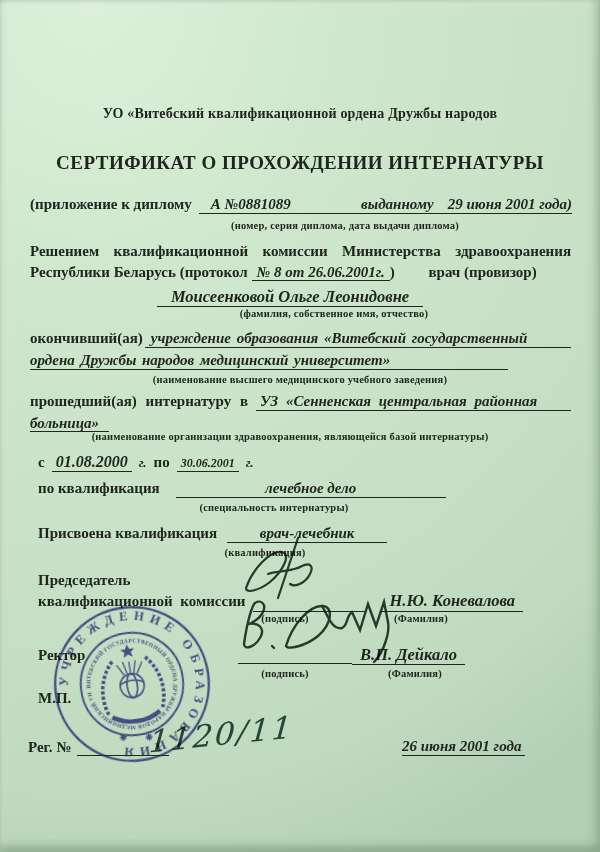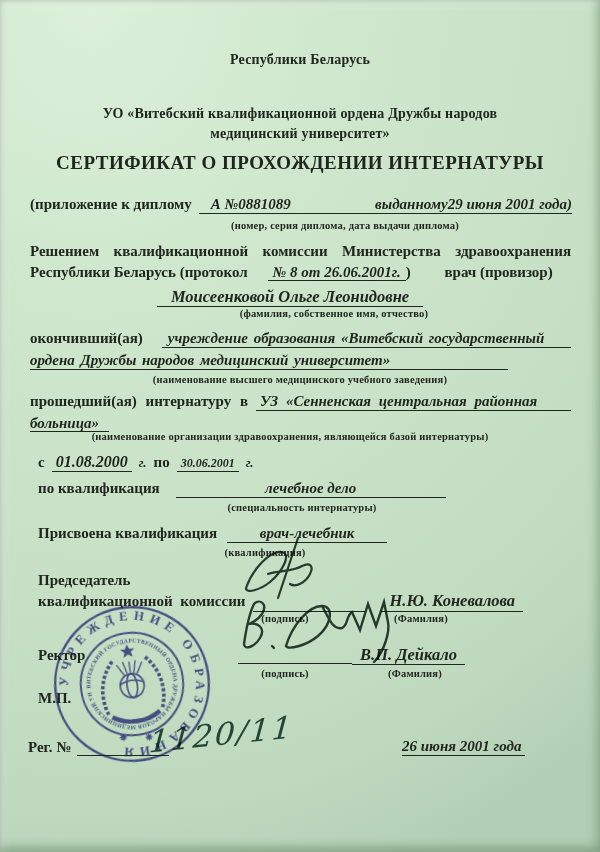--- a/index.html
+++ b/index.html
@@ -30,56 +30,54 @@
     font-size:31px;color:#2e5147;letter-spacing:2px;
     transform:skewX(-10deg) rotate(-6deg);mix-blend-mode:multiply;
   }
 </style>
 </head>
 <body>
 
 <div class="page">
 
   <div class="abs ctr hdr" style="left:0;top:50px;width:100%;">
-    <div>Республики Беларусь</div>
   </div>
   <div class="abs ctr hdr" style="left:0;top:104px;width:100%;">
     <div>УО «Витебский квалификационной ордена Дружбы народов</div>
-    <div>медицинский университет»</div>
   </div>
 
   <div class="abs ctr title" style="left:0;top:152px;width:100%;">СЕРТИФИКАТ О ПРОХОЖДЕНИИ ИНТЕРНАТУРЫ</div>
 
   <div class="abs flex" style="left:30px;top:196px;width:542px;">
     <span>(приложение к диплому</span>
     <span class="fill flex" style="flex:1;margin-left:7px;justify-content:space-between;">
       <span style="padding-left:12px;">А №0881089</span>
-      <span class="flex" style="gap:0;">
+      <span class="flex" style="gap:14px;">
         <span>выданному</span>
         <span>29 июня 2001 года)</span>
       </span>
     </span>
   </div>
   <div class="abs ctr cap" style="left:160px;top:220px;width:370px;">(номер, серия диплома, дата выдачи диплома)</div>
 
   <div class="abs just" style="left:30px;top:243px;width:541px;">Решением квалификационной комиссии Министерства здравоохранения</div>
   <div class="abs" style="left:30px;top:264px;width:541px;">
     <span>Республики Беларусь (протокол</span>
-    <span class="fill" style="padding:0 5px;margin-left:16px;">№ 8 от  26.06.2001г.</span><span>)</span>
+    <span class="fill" style="padding:0 5px;margin-left:0;">№ 8 от  26.06.2001г.</span><span>)</span>
     <span style="margin-left:30px;text-align:center;">врач (провизор)</span>
   </div>
 
   <div class="abs ctr" style="left:0;top:287px;width:580px;">
     <span class="fill nm" style="padding:0 14px;">Моисеенковой Ольге Леонидовне</span>
   </div>
   <div class="abs ctr cap" style="left:0;top:308px;width:580px;padding-left:44px;">(фамилия, собственное имя, отчество)</div>
 
   <div class="abs flex" style="left:30px;top:330px;width:541px;">
     <span>окончивший(ая)</span>
-    <span class="fill" style="flex:1;margin-left:19px;padding-left:6px;word-spacing:2px;font-family:Liberation Serif, serif;">учреждение образования «Витебский государственный</span>
+    <span class="fill" style="flex:1;margin-left:2px;padding-left:6px;word-spacing:2px;font-family:Liberation Serif, serif;">учреждение образования «Витебский государственный</span>
   </div>
   <div class="abs" style="left:30px;top:352px;">
     <span class="fill" style="display:inline-block;width:478px;word-spacing:2px;">ордена Дружбы народов медицинский университет»</span>
   </div>
   <div class="abs ctr cap" style="left:60px;top:374px;width:480px;">(наименование высшего медицинского учебного заведения)</div>
 
   <div class="abs flex" style="left:30px;top:393px;width:541px;">
     <span style="word-spacing:5px;">прошедший(ая)  интернатуру  в</span>
     <span class="fill" style="flex:1;margin-left:8px;padding-left:4px;word-spacing:4px;">УЗ «Сенненская центральная районная</span>
   </div>
@@ -94,21 +92,21 @@
     <span class="it" style="font-size:13px;">г.</span>
     <span>по</span>
     <span class="fill" style="font-size:12px;padding:0 4px;text-align:right;">30.06.2001</span>
     <span class="it" style="font-size:13px;">г.</span>
   </div>
 
   <div class="abs flex" style="left:38px;top:480px;">
     <span>по квалификация</span>
     <span class="fill ctr" style="display:inline-block;width:270px;margin-left:16px;">лечебное дело</span>
   </div>
-  <div class="abs ctr cap" style="left:167px;top:502px;width:270px;">(специальность интернатуры)</div>
+  <div class="abs ctr cap" style="left:139px;top:502px;width:270px;">(специальность интернатуры)</div>
 
   <div class="abs flex" style="left:38px;top:525px;">
     <span>Присвоена квалификация</span>
     <span class="fill ctr" style="display:inline-block;width:160px;margin-left:10px;">врач-лечебник</span>
   </div>
   <div class="abs ctr cap" style="left:195px;top:547px;width:140px;">(квалификация)</div>
 
   <div class="abs" style="left:38px;top:572px;">Председатель</div>
   <div class="abs flex" style="left:38px;top:591px;width:534px;">
     <span style="word-spacing:4px;">квалификационной  комиссии</span>

